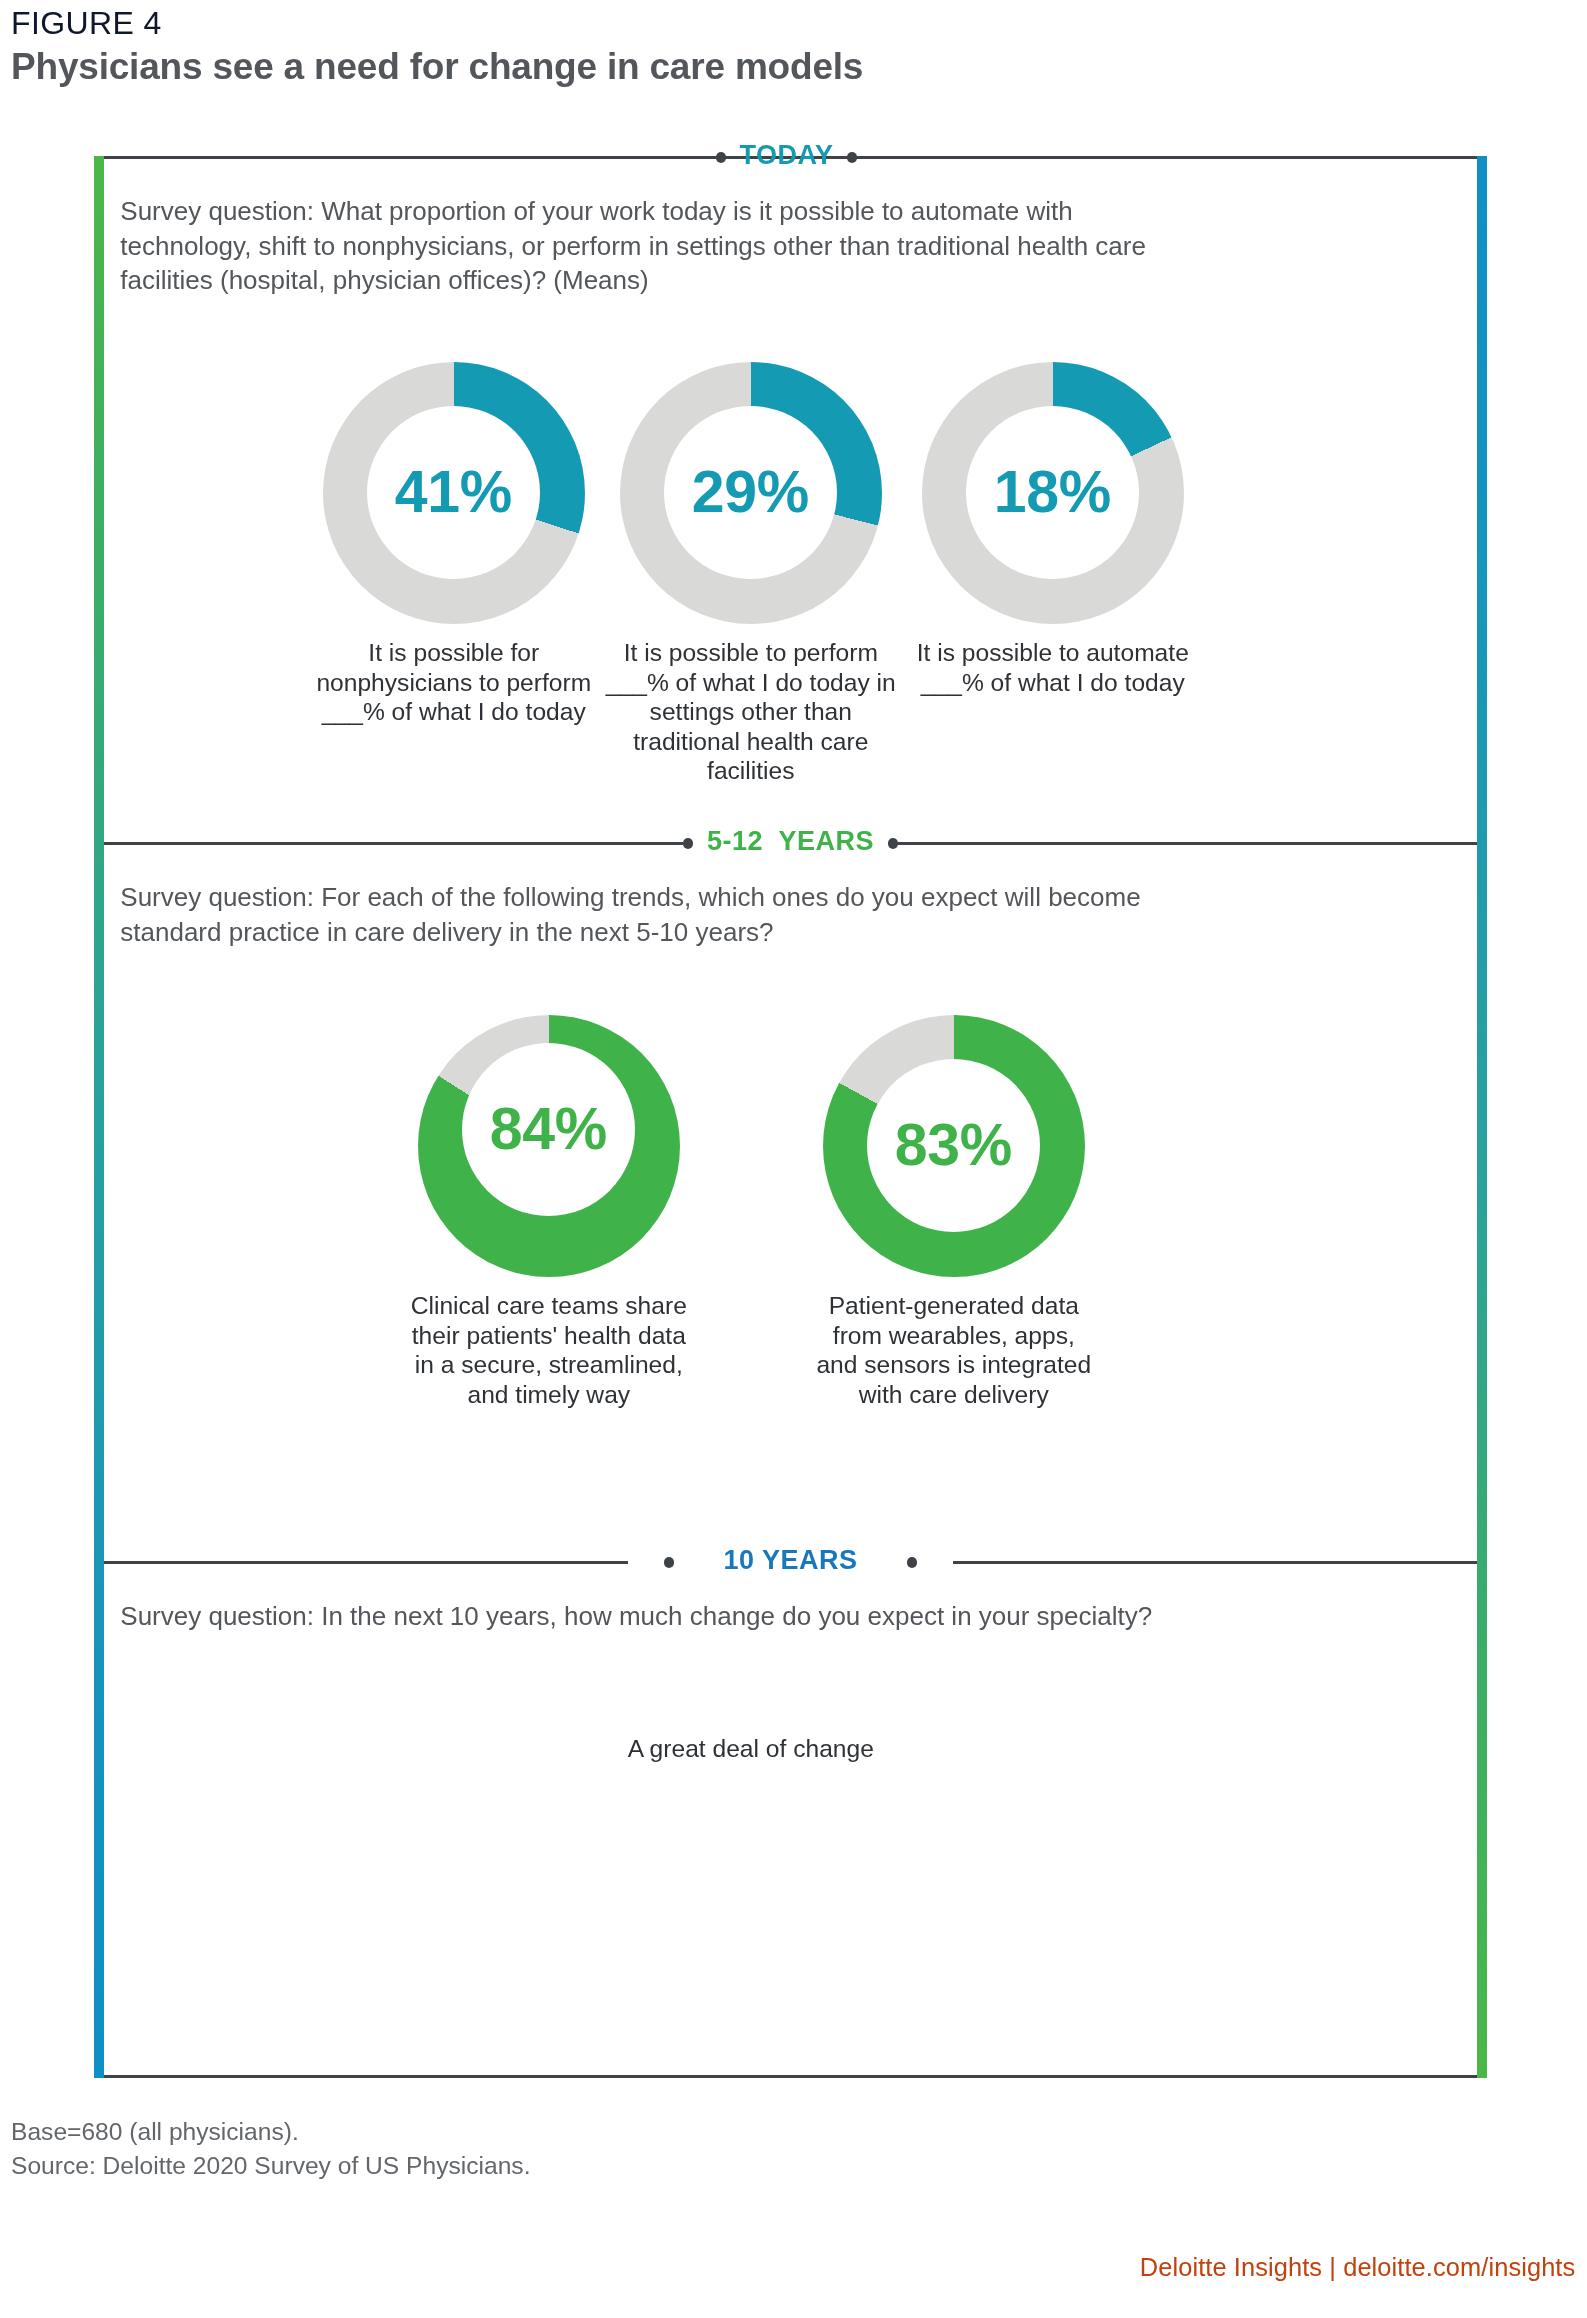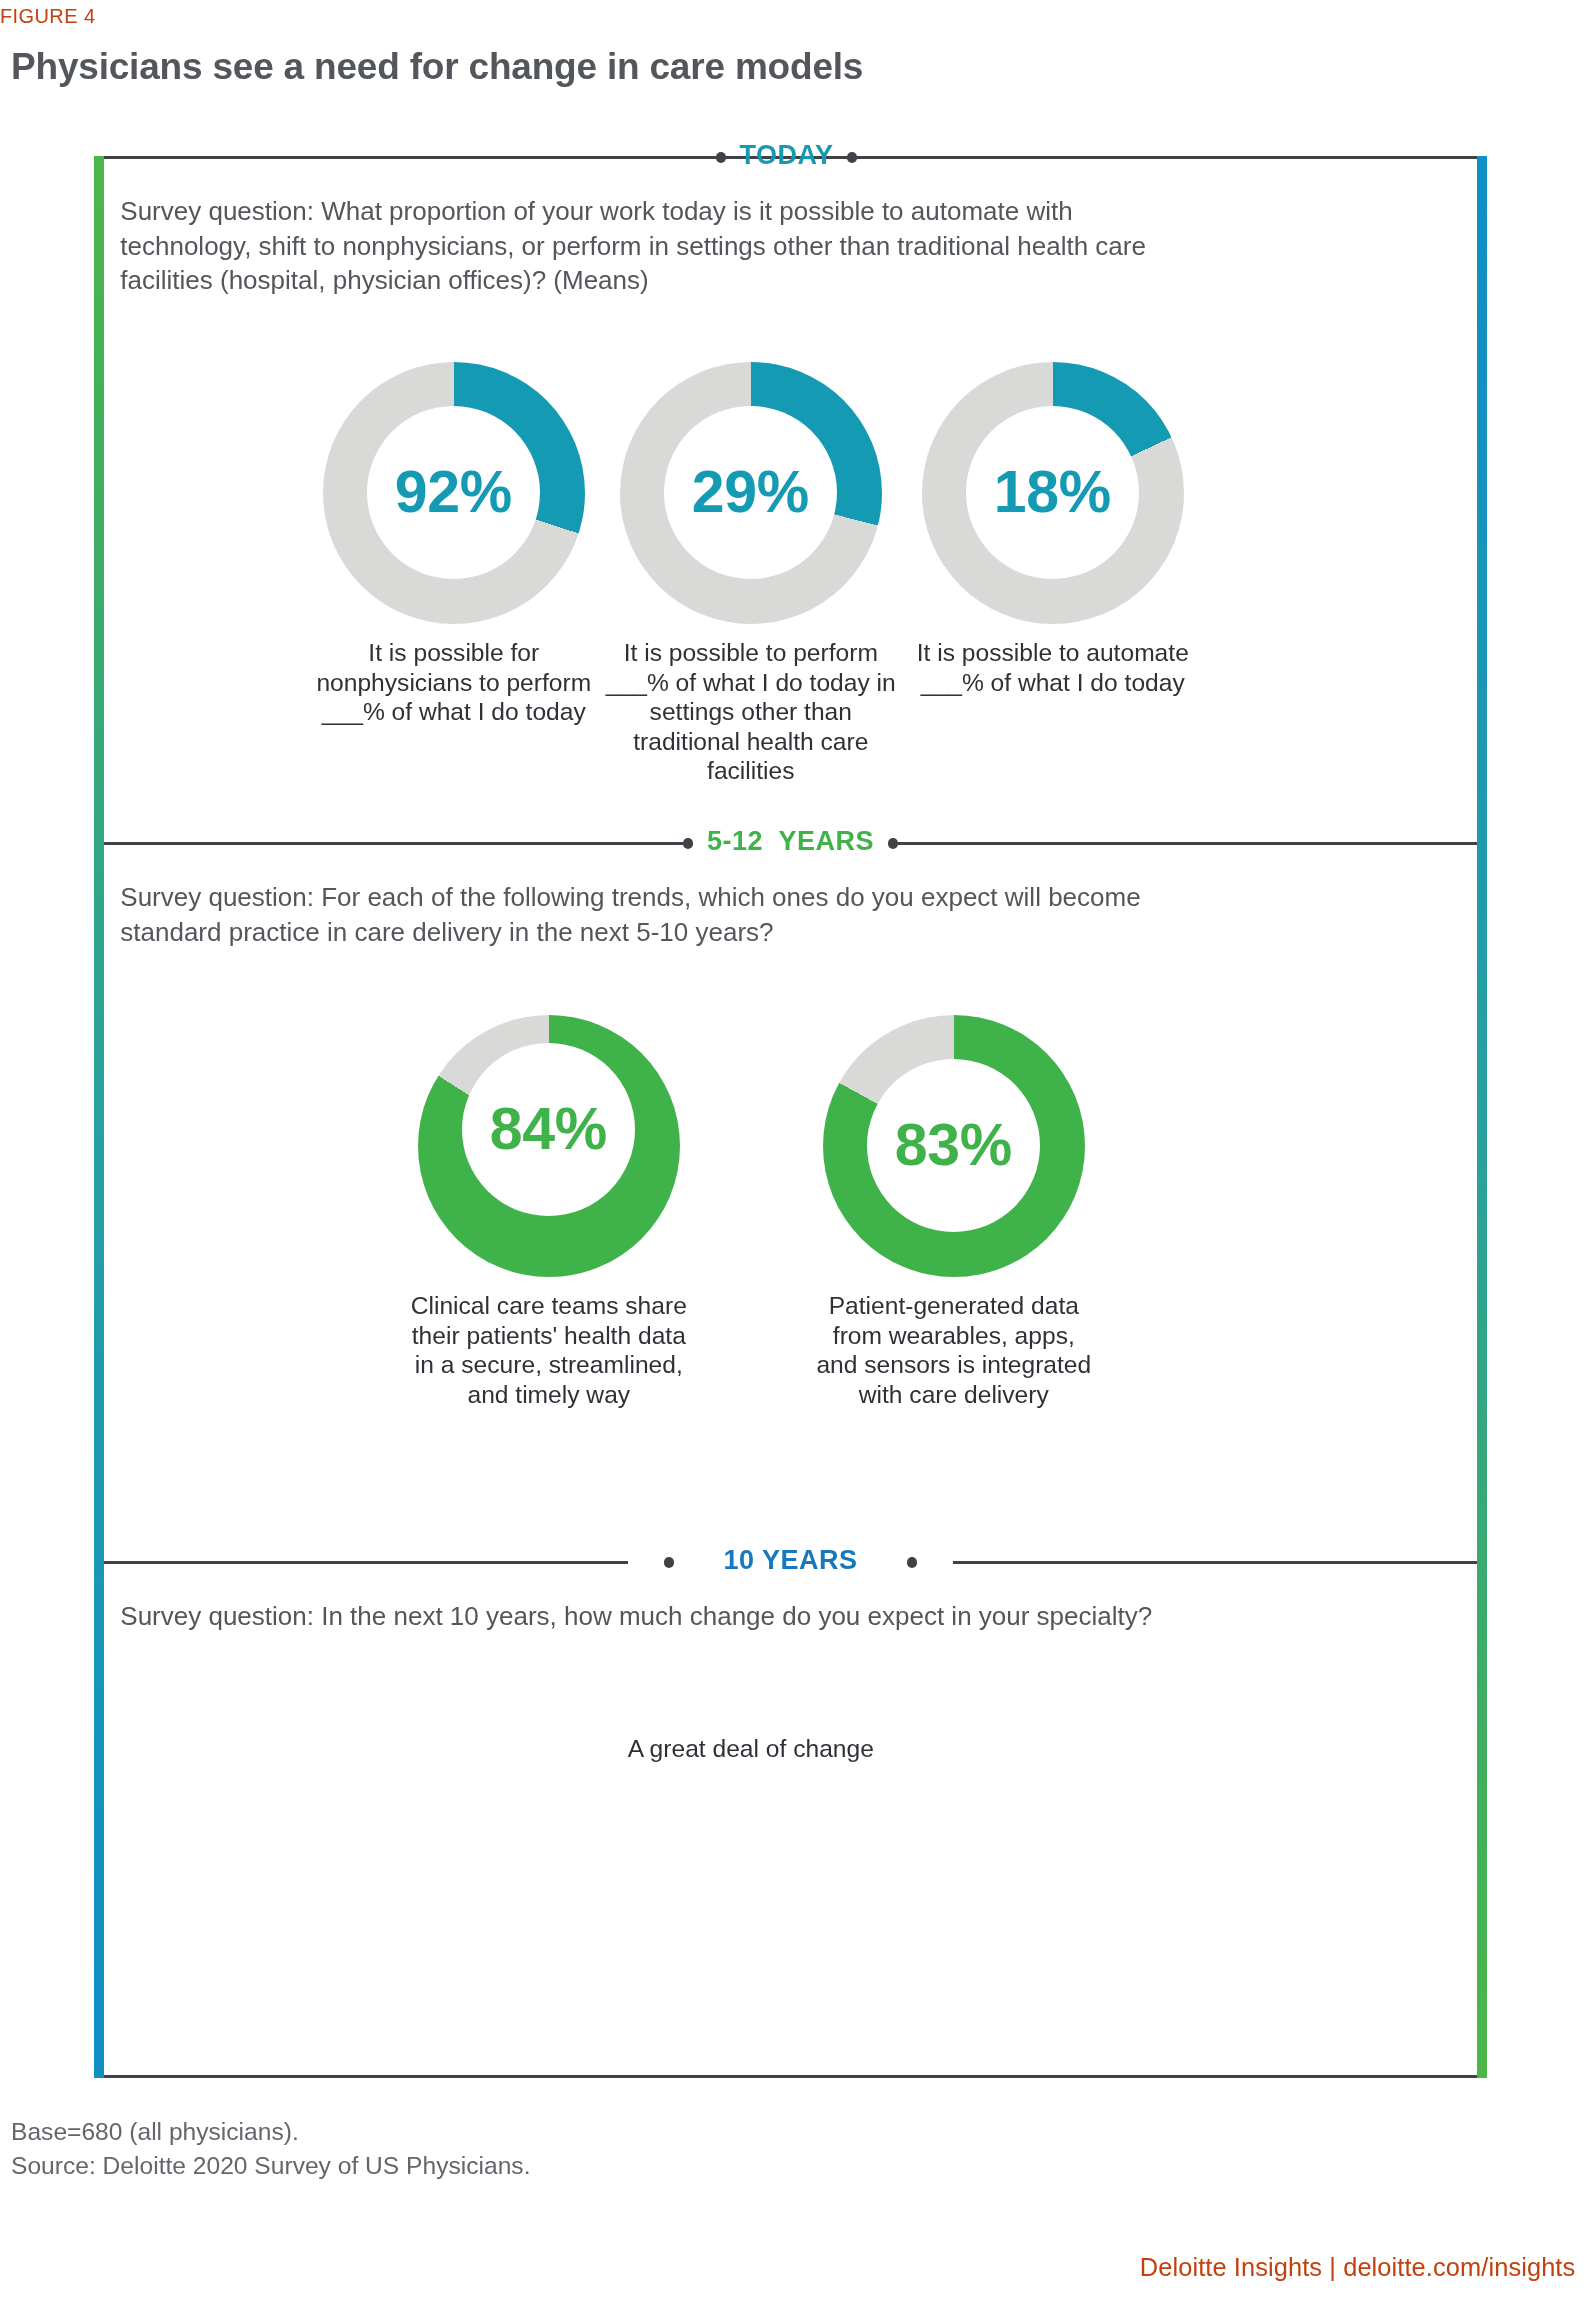--- a/index.html
+++ b/index.html
@@ -14,24 +14,24 @@
   .page {
     position: relative;
     width: 1588px;
     height: 2319px;
     background: #fff;
   }
 
   
   .fig-label {
     position: absolute;
-    left: 0; top: 4.8px;
-    font-size: 20px;
+    left: 11px; top: 4.8px;
+    font-size: 32px;
     letter-spacing: 0.4px;
-    color: #c2410c;
+    color: #0f172a;
     font-family: "Liberation Sans", sans-serif;
   }
   .fig-title {
     position: absolute;
     left: 11px; top: 46px;
     font-size: 37px;
     font-weight: bold;
     color: #53565a;
     letter-spacing: -0.2px;
   }
@@ -170,21 +170,21 @@
             <div class="div-label" style="color: rgb(21, 154, 180);">TODAY</div>
             <div class="div-dot"></div>
             <div class="div-line"></div>
           </div>
           <div class="q-text" style="top: 38px; left: 16px; width: 1302px; white-space: pre-line;">Survey question: What proportion of your work today is it possible to automate with
 technology, shift to nonphysicians, or perform in settings other than traditional health care
 facilities (hospital, physician offices)? (Means)</div>
           <div class="donut-wrap" style="width: 333px; top: 206px; left: 183px;">
             <div class="donut" style="width: 262px; height: 262px; background: conic-gradient(rgb(21, 154, 180) 0deg, rgb(21, 154, 180) 108deg, rgb(217, 218, 216) 108deg, rgb(217, 218, 216) 360deg);">
               <div class="donut-hole" style="width: 173px; height: 173px; left: 44px; top: 44px;">
-                <div class="donut-val" style="font-size: 59px; color: rgb(21, 154, 180);">92%</div>
+                <div class="donut-val" style="font-size: 59px; color: rgb(21, 154, 180);">41%</div>
               </div>
             </div>
             <div class="donut-cap">It is possible for
 nonphysicians to perform
 ___% of what I do today</div>
           </div>
           <div class="donut-wrap" style="width: 333px; top: 206px; left: 480px;">
             <div class="donut" style="width: 262px; height: 262px; background: conic-gradient(rgb(21, 154, 180) 0deg, rgb(21, 154, 180) 104.4deg, rgb(217, 218, 216) 104.4deg, rgb(217, 218, 216) 360deg); text-align: center;">
               <div class="donut-hole" style="width: 173px; height: 173px; left: 44px; top: 44px;">
                 <div class="donut-val" style="font-size: 59px; color: rgb(21, 154, 180);">29%</div>

